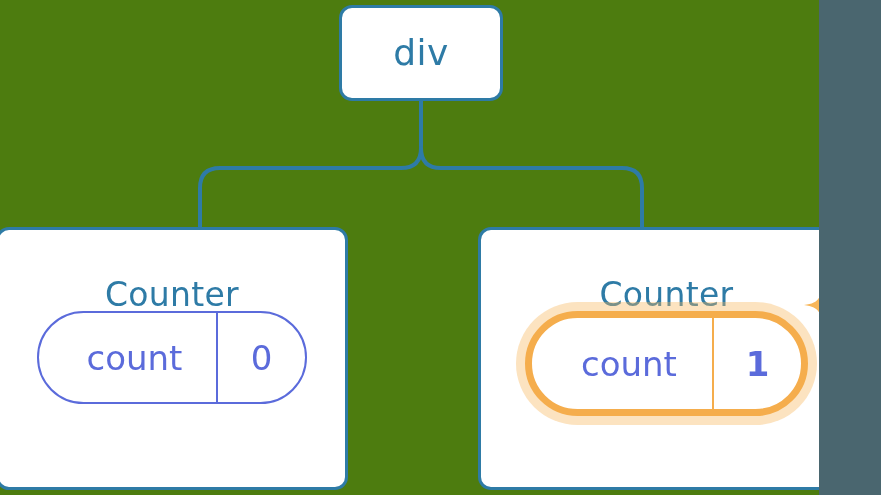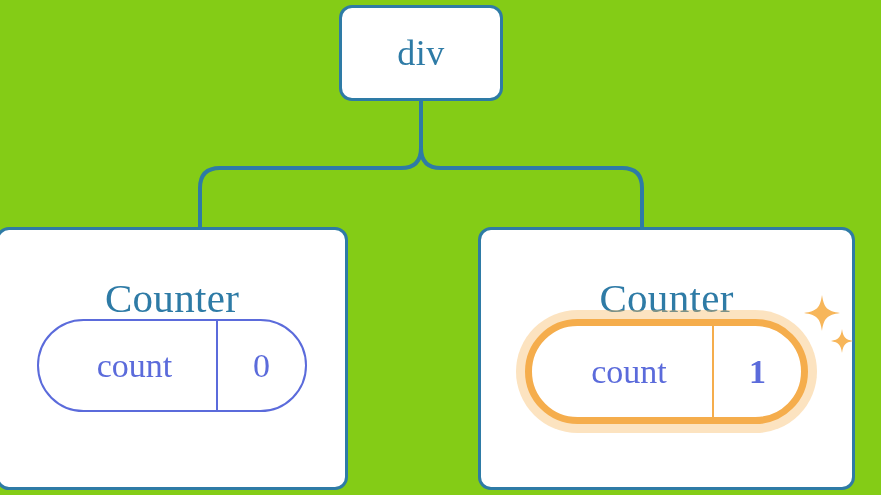--- a/index.html
+++ b/index.html
@@ -5,25 +5,24 @@
   html, body {
     margin: 0;
     padding: 0;
     background: #4A666F;
   }
   body {
     font-family: "DejaVu Sans", sans-serif;
   }
   #canvas {
     position: relative;
-    width: 881px;
+    width: 819px;
     height: 495px;
-    background: #84cc16;
+    background: #4d7c0f;
     overflow: hidden;
-    font-family: Liberation Serif, serif;
   }
   
   #connectors {
     position: absolute;
     left: 0;
     top: 0;
     width: 881px;
     height: 495px;
     pointer-events: none;
   }
@@ -69,21 +68,21 @@
     top: 0;
     width: 100%;
     height: 100%;
     display: flex;
     flex-direction: column;
     align-items: center;
     justify-content: flex-start;
   }
   .node-title {
     color: #2E7BA6;
-    font-size: 41px;
+    font-size: 33px;
     font-weight: 400;
     letter-spacing: 0.3px;
     margin-top: 48px;
     line-height: 1;
   }
   
   .pill-wrap {
     position: relative;
   }
   .pill {

